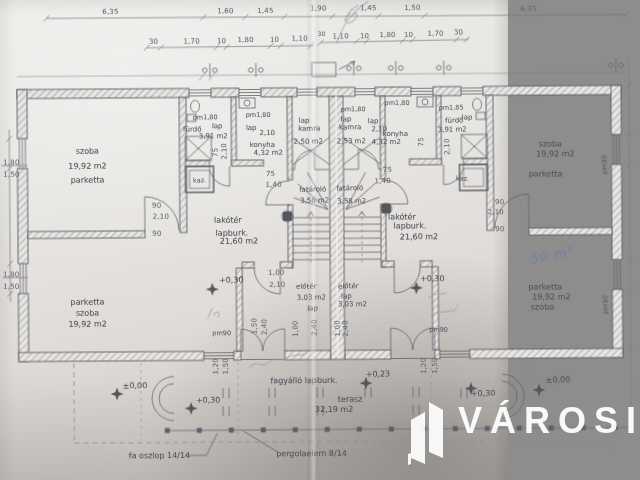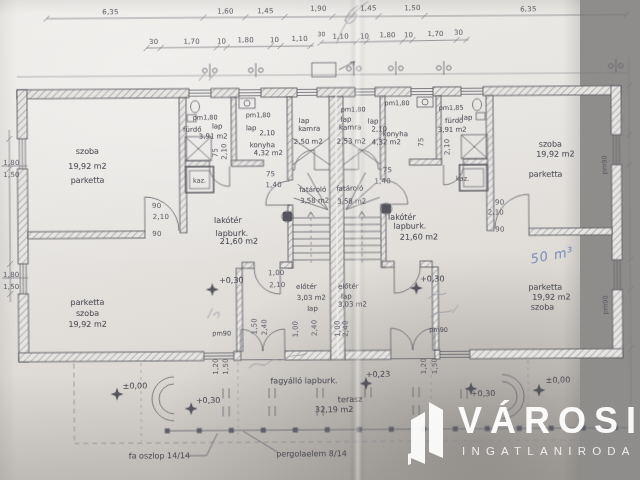--- a/index.html
+++ b/index.html
@@ -1,16 +1,16 @@
 <!DOCTYPE html>
 <html><head>
 <meta charset="utf-8">
 <style>
   html,body{margin:0;padding:0;background:#8f8d8b;width:640px;height:480px;overflow:hidden}
-  #photo{position:relative;width:580px;height:480px;
+  #photo{position:relative;width:508px;height:480px;
     background:linear-gradient(168deg,#edebe8 0%,#e8e6e3 35%,#e0ddd9 60%,#d2cfcb 85%,#c6c3bf 100%);
     font-family:"DejaVu Sans",sans-serif}
   .fx{position:absolute;inset:0;pointer-events:none}
   #fx-light{background:
     radial-gradient(90% 70% at 25% 15%, rgba(255,255,255,.30), transparent 60%),
     linear-gradient(180deg, rgba(0,0,0,.07), transparent 3%),
     radial-gradient(75% 55% at 82% 92%, rgba(60,56,54,.32), transparent 72%),
     linear-gradient(180deg, transparent 78%, rgba(70,66,62,.16) 100%),
     linear-gradient(90deg, rgba(0,0,0,.06), transparent 3%, transparent 97%, rgba(0,0,0,.10))}
   #fx-crease{background:linear-gradient(90deg, transparent 0 60.2%, rgba(0,0,0,.05) 60.9%, rgba(255,255,255,.33) 61.7%, rgba(0,0,0,.04) 62.4%, transparent 63.2%)}
@@ -355,15 +355,14 @@
 
   <div id="logo">
     <svg class="ic" width="48" height="82" viewBox="0 0 48 82">
       <g fill="rgba(255,255,255,.93)">
         <polygon points="3,28 17,20 17,72 3,66"></polygon>
         <polygon points="21,10 35,18 35,66 21,60"></polygon>
         <polygon points="0,62 3,61 3,72 0,73"></polygon>
       </g>
     </svg>
     <div class="ttl">VÁROSI</div>
-    <div class="sub">INGATLANIRODA</div>
   </div>
 </div>
 
 </body></html>

